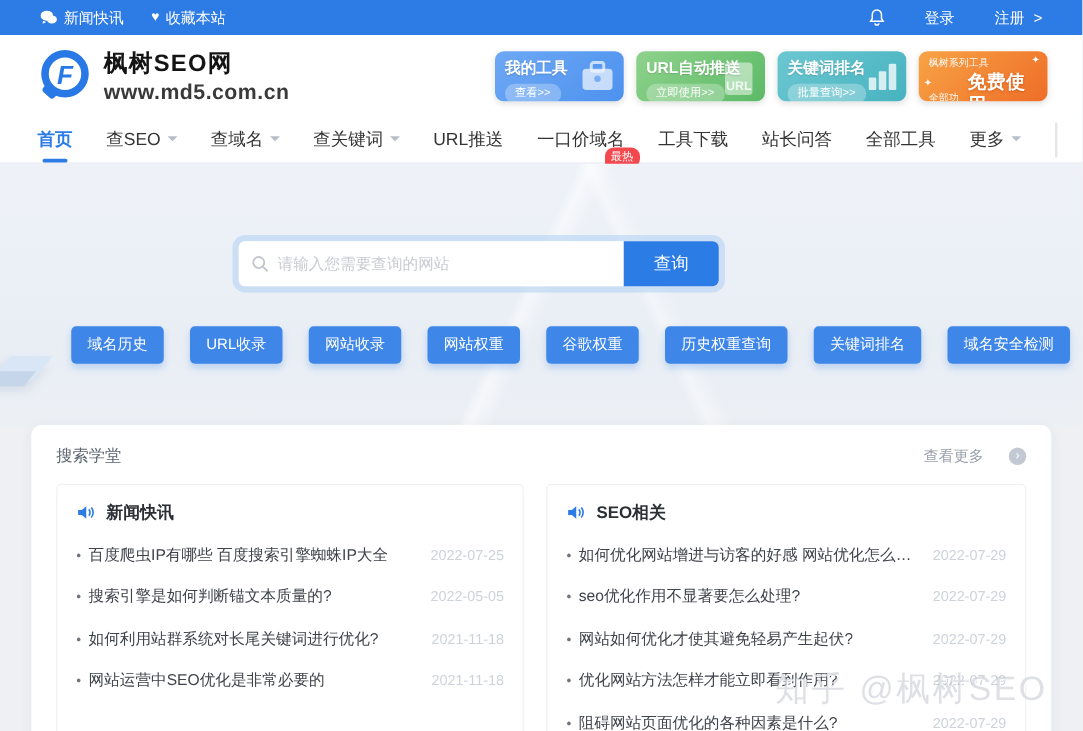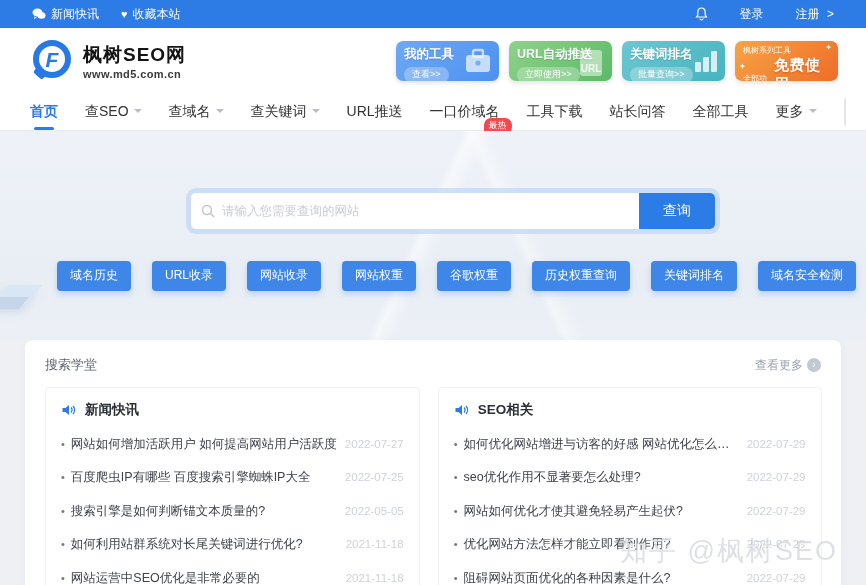--- a/index.html
+++ b/index.html
@@ -18,21 +18,21 @@
   .topbar .right { margin-left:auto; display:flex; align-items:center; gap:32px;font-family:Liberation Mono, monospace; }
   .topbar .right .titem { margin-right:0; }
   .heart { font-size:11px; }
 
   
   .header {
     height:65px; background:#fff; display:flex; align-items:center; padding:0 28px;
   }
   .logo { display:flex; align-items:center; gap:9px; }
   .logo-text .name { font-size:19px; font-weight:bold; color:#141414; letter-spacing:1px; }
-  .logo-text .url { font-size:11px; font-weight:bold; color:#3a3a3a; letter-spacing:0.4px; }
+  .logo-text .url { font-size:17px; font-weight:bold; color:#3a3a3a; letter-spacing:0.4px; }
 
   .promos { margin-left:auto; display:flex; gap:10px; }
   .promo {
     width:103px; height:40px; border-radius:7px; position:relative;
     padding:5px 8px; color:#fff; overflow:hidden; cursor:pointer;
     box-shadow:0 2px 5px rgba(0,0,0,0.12);
   }
   .promo .ptitle { font-size:12.5px; font-weight:bold; text-shadow:0 1px 1px rgba(0,0,0,0.15); position:relative; z-index:2;}
   .promo .pill {
     display:inline-block; margin-top:4px; font-size:9px; padding:1px 8px 2px;
@@ -87,21 +87,21 @@
     content:""; position:absolute; inset:0;
     background:
       linear-gradient(115deg, transparent 48%, rgba(255,255,255,0.5) 49%, transparent 51%),
       linear-gradient(65deg, transparent 58%, rgba(255,255,255,0.4) 59%, transparent 61%);
   }
   .cube { position:absolute; left:-6px; top:148px; width:60px; height:40px; }
   .cube .top  { position:absolute; left:6px; top:6px; width:34px; height:20px; background:#d8e6f6; transform:skewX(-40deg); box-shadow:0 6px 8px rgba(120,140,170,0.25);}
   .cube .side { position:absolute; left:0px; top:18px; width:30px; height:12px; background:#c6d6ea; transform:skewX(-40deg);}
 
   .hero-search {
-    position:absolute; top:62px; left:191px; width:524px; height:36px;
+    position:absolute; top:62px; left:191px; width:384px; height:36px;
     display:flex; border-radius:5px;
     box-shadow:0 0 0 5px rgba(176,208,244,0.55);
   }
   .hero-search .box {
     flex:1; background:#fff; border-radius:5px 0 0 5px; display:flex; align-items:center; padding-left:10px;
   }
   .hero-search input {
     flex:1; border:none; outline:none; font-size:12.5px; margin-left:7px; color:#333; font-family:inherit;
   }
   .hero-search input::placeholder { color:#c9ccd2; }
@@ -118,21 +118,21 @@
   }
 
   
   .card {
     position:absolute; top:340px; left:25px; width:816px; height:268px;
     background:#fff; border-radius:8px 8px 0 0; padding:16px 20px 0;
     box-shadow:0 2px 10px rgba(40,60,100,0.05);
   }
   .card-head { display:flex; justify-content:space-between; align-items:center; }
   .card-title { font-size:13px; color:#5c6470; }
-  .card-more { font-size:12px; color:#99a0ac; display:flex; align-items:center; gap:4px; cursor:pointer; }
+  .card-more { font-size:12px; color:#99a0ac; display:flex; align-items:center; gap:20px; cursor:pointer; }
   .more-circle {
     width:14px; height:14px; border-radius:50%; background:#c3c9d2; color:#fff;
     font-size:10px; line-height:13px; text-align:center; display:inline-block;
   }
   .panels { display:flex; gap:18px; margin-top:13px; }
   .panel {
     flex:1; border:1px solid #f0f1f5; border-radius:4px; padding:13px 15px 15px; background:#fff;
   }
   .panel-title { display:flex; align-items:center; gap:9px; font-size:13.5px; color:#2b2f36;font-weight:bold; }
   .plist { margin-top:6px; }
@@ -339,24 +339,20 @@
           <svg width="15" height="14" viewBox="0 0 15 14">
               <path d="M1.5 5 L4.5 5 L8 2 L8 12 L4.5 9 L1.5 9 Z" fill="#2b7ce5"></path>
               <path d="M10 4.5 a3.5 3.5 0 0 1 0 5" fill="none" stroke="#2b7ce5" stroke-width="1.3"></path>
               <path d="M12 3 a6 6 0 0 1 0 8" fill="none" stroke="#2b7ce5" stroke-width="1.3"></path>
             </svg>
         </span>
         <span>新闻快讯</span>
       </div>
       <div class="plist">
         <div class="prow">
-          <span class="ptext">网站如何增加活跃用户 如何提高网站用户活跃度</span>
-          <span class="pdate">2022-07-27</span>
-        </div>
-        <div class="prow">
           <span class="ptext">百度爬虫IP有哪些 百度搜索引擎蜘蛛IP大全</span>
           <span class="pdate">2022-07-25</span>
         </div>
         <div class="prow">
           <span class="ptext">搜索引擎是如何判断锚文本质量的?</span>
           <span class="pdate">2022-05-05</span>
         </div>
         <div class="prow">
           <span class="ptext">如何利用站群系统对长尾关键词进行优化?</span>
           <span class="pdate">2021-11-18</span>

